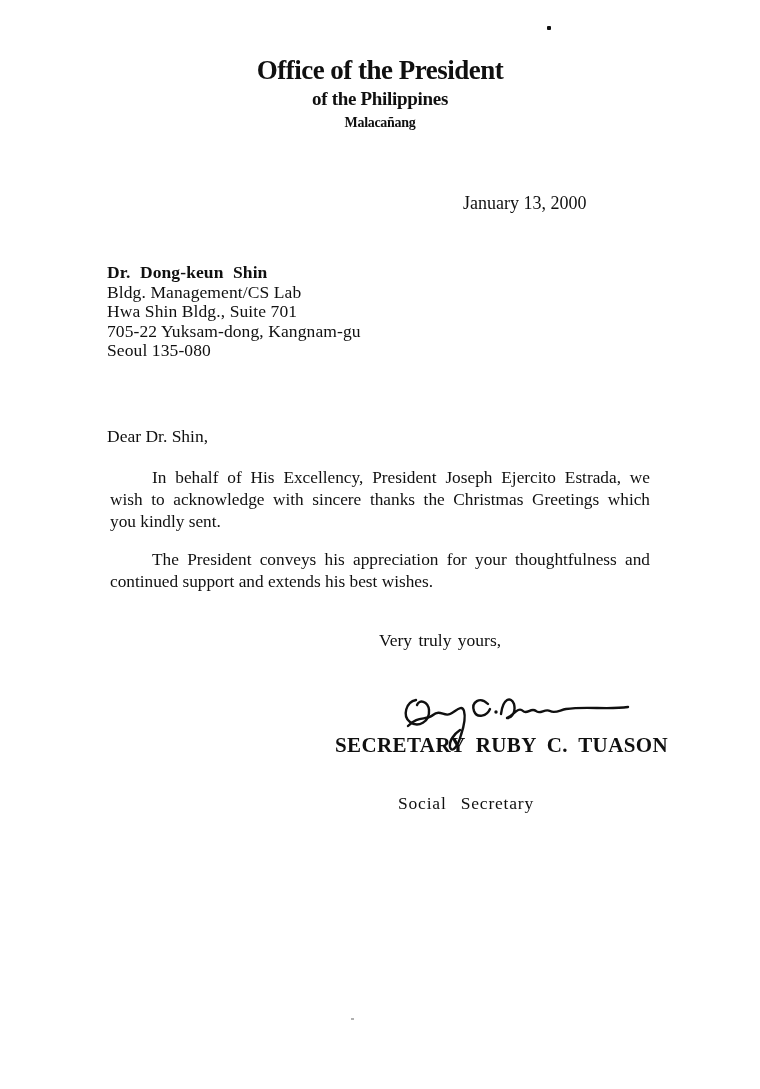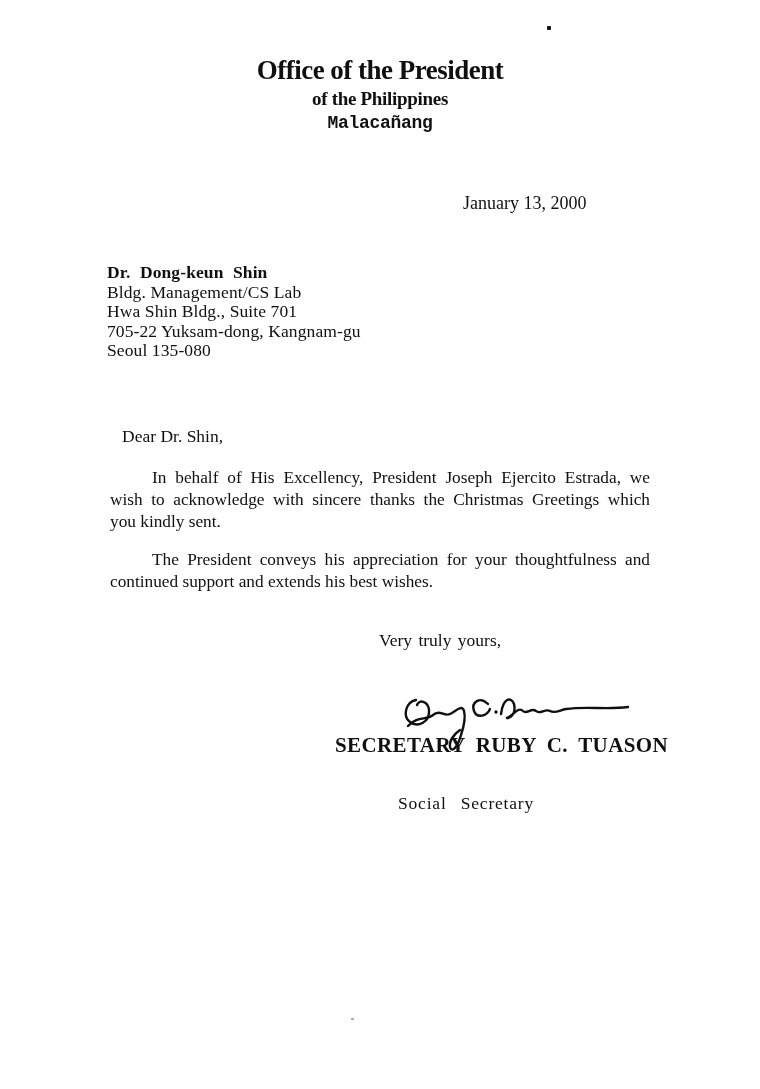--- a/index.html
+++ b/index.html
@@ -22,43 +22,41 @@
   }
   .lh-office{
     font-size:27px;font-weight:700;line-height:34px;
     letter-spacing:-0.5px;
   }
   .lh-country{
     font-size:19px;font-weight:700;line-height:24px;
     letter-spacing:-0.3px;
   }
   .lh-palace{
-    font-size:18px;font-weight:700;line-height:24px;
+    font-size:14px;font-weight:700;line-height:24px;
     letter-spacing:-0.3px;
-    font-family:Liberation Mono, monospace;
   }
   
   .date-line{
     position:absolute;left:463px;top:193px;
     font-size:18px;
   }
   
   .recipient{
     position:absolute;left:107px;top:263px;
     font-size:17.5px;line-height:19.6px;
     letter-spacing:0.1px;
   }
   .recipient-name{
     font-weight:700;word-spacing:5px;
   }
   
   .salutation{
     position:absolute;left:107px;top:426px;
     font-size:17.5px;
-    margin-left:15px;
   }
   
   .letter-body{
     position:absolute;left:108px;top:465px;width:544px;
     font-size:17.3px;line-height:22px;
   }
   .para{margin:2px;}
   .para + .para{margin-top:16px;}
   .bline{
     text-align:justify;

